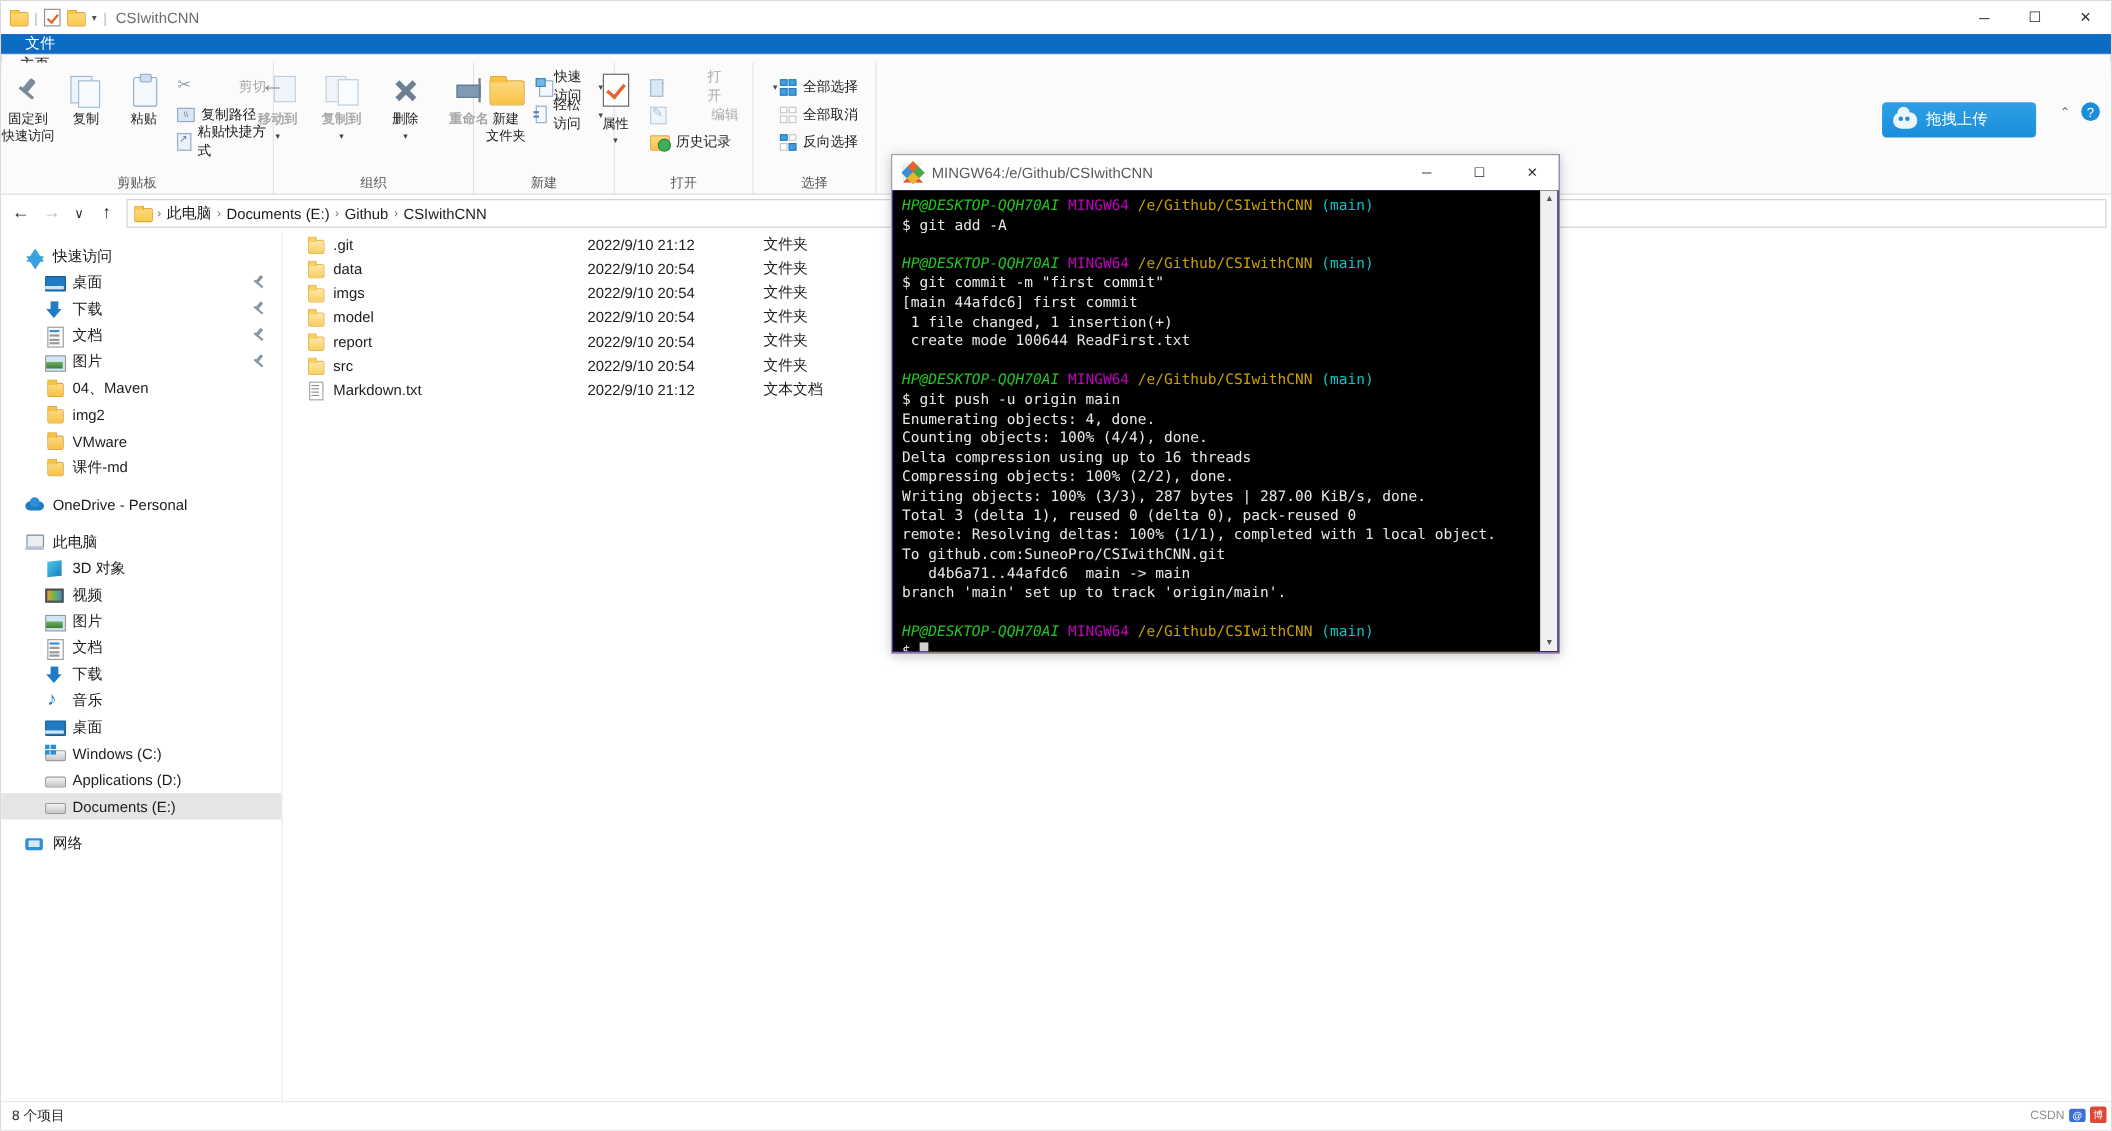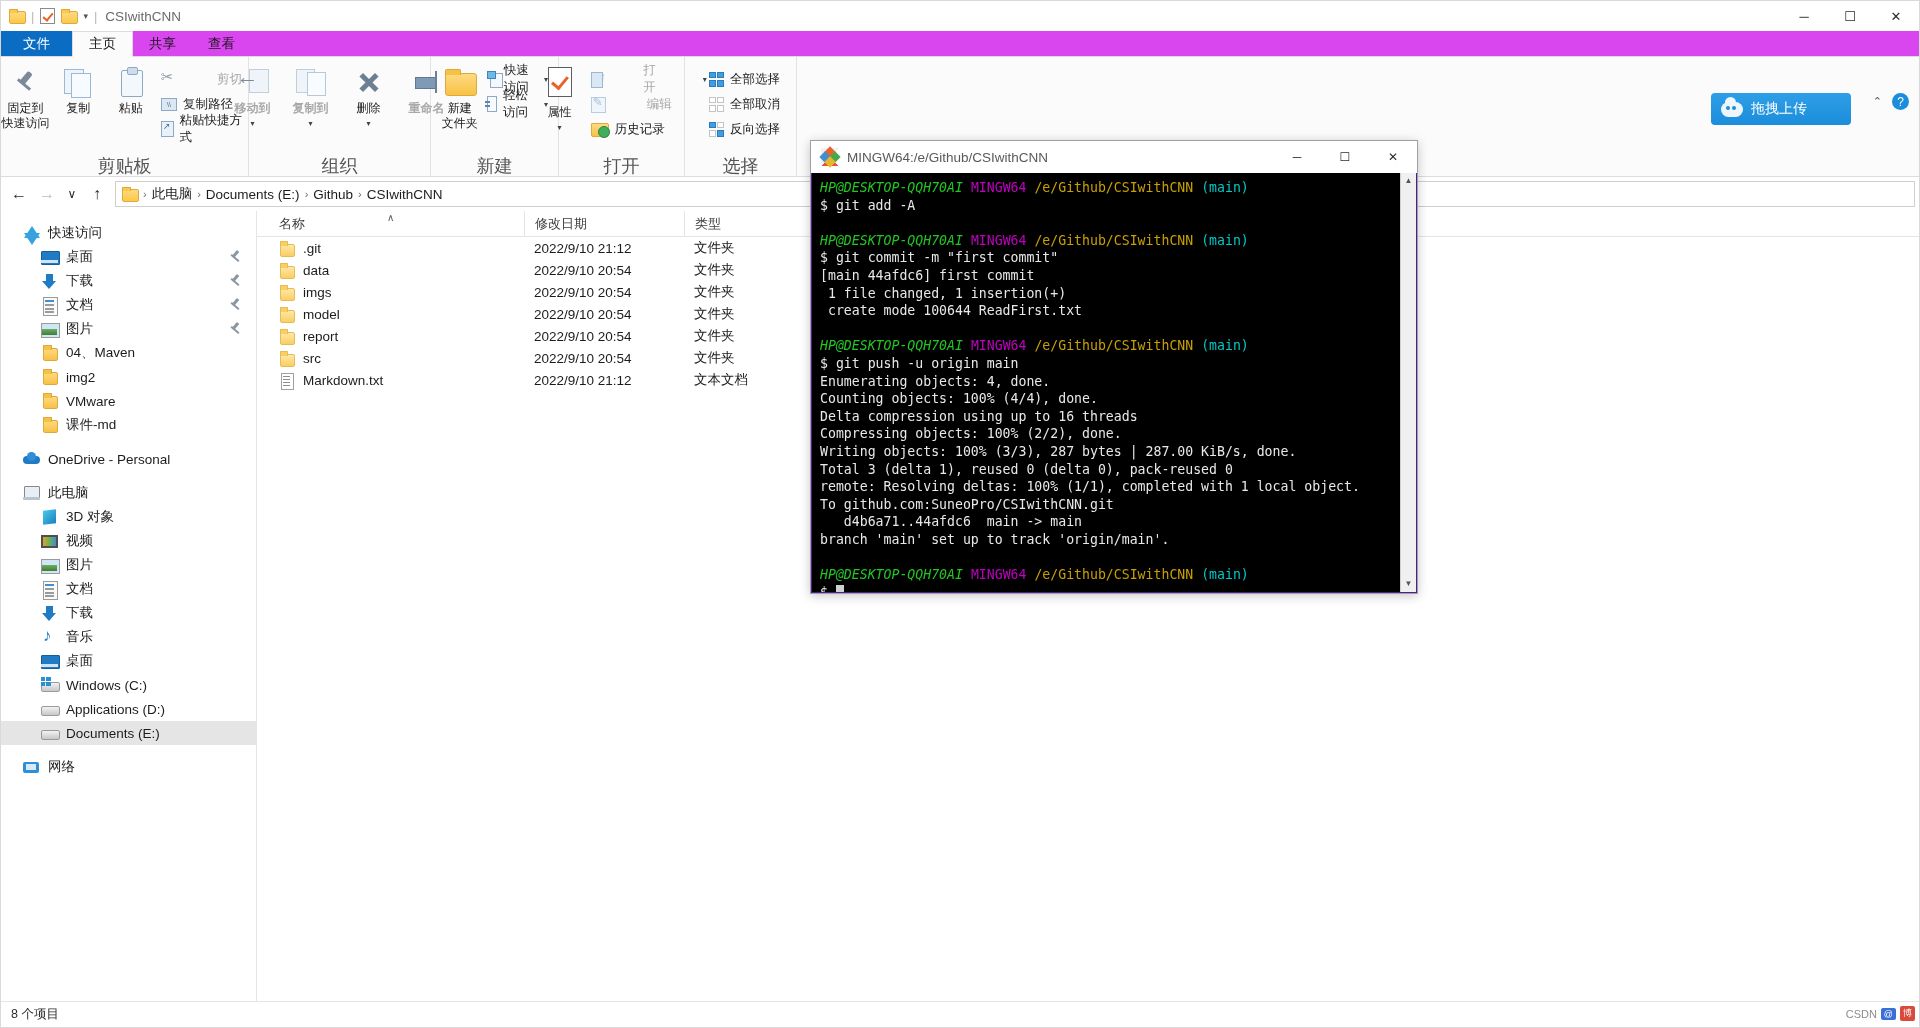--- a/index.html
+++ b/index.html
@@ -55,21 +55,21 @@
     position: absolute; right: 0; top: 0; display: flex; height: 30px;
   }
   .win-ctrl div {
     width: 46px; height: 30px; display: flex; align-items: center;
     justify-content: center; font-size: 13px; color: #2b2b2b;
   }
 
   
   .tabbar {
     height: 26px; display: flex; align-items: stretch;
-    border-bottom: 1px solid #dcdcdc; background:#d946ef;
+    border-bottom: 1px solid #dcdcdc; background:#d946ef;flex-direction:column;
   }
   .tab {
     padding: 0 16px; display: flex; align-items: center;
     font-size: 13.5px; color: #1a1a1a;
   }
   .tab.file { background: #0b6cc4; color: #fff; padding: 0 22px; }
   .tab.active { background: #fbfbfb; border: 1px solid #dcdcdc; border-bottom: 1px solid #fbfbfb;
     margin-bottom:-1px; }
 
   
@@ -105,21 +105,21 @@
   .ribbon {
     height: 120px; background: #fbfbfb; border-bottom: 1px solid #dcdcdc;
     display: flex; position: relative;
   }
   .rgroup {
     display: flex; flex-direction: column; align-items: center;
     border-right: 1px solid #e2e2e2; height: 120px; position: relative;
   }
   .rgroup .gbody { display:flex; align-items:flex-start; padding: 6px 6px 0 6px; flex:1; }
   .rgroup .glabel {
-    font-size: 18px; color: #555; height: 20px; line-height: 18px;
+    font-size: 12px; color: #555; height: 20px; line-height: 18px;
   }
   .bigbtn {
     width: 58px; display:flex; flex-direction:column; align-items:center;
     padding: 4px 2px; font-size: 12px; color:#1a1a1a; text-align:center; line-height:15px;
   }
   .bigbtn.dis { color:#a8a8a8;font-weight:bold; }
   .bigbtn .lbl { margin-top: 4px; }
   .smbtns { display:flex; flex-direction:column; gap:3px; padding-top:5px; }
   .smbtn { display:flex; align-items:center; gap:6px; font-size:12.5px; color:#1a1a1a; height:22px; padding:0 4px; }
   .smbtn.dis { color:#a8a8a8;gap:40px; }
@@ -638,26 +638,20 @@
             <span class="ni ni-drive"></span>
             <span class="txt">Documents (E:)</span>
           </div>
           <div class="grp-gap"></div>
           <div class="navitem lvl0">
             <span class="ni ni-net"></span>
             <span class="txt">网络</span>
           </div>
         </div>
       <div class="filelist">
-        <div class="colhdr">
-          <div class="col c-name">名称</div>
-          <div class="col c-date">修改日期</div>
-          <div class="col c-type">类型</div>
-          <div class="sort-caret">∧</div>
-        </div>
         <div id="filerows">
             <div class="frow">
               <div class="fname">
                 <span class="fi fi-folder"></span>
                 <span>.git</span>
               </div>
               <div class="fdate">2022/9/10 21:12</div>
               <div class="ftype">文件夹</div>
             </div>
             <div class="frow">

